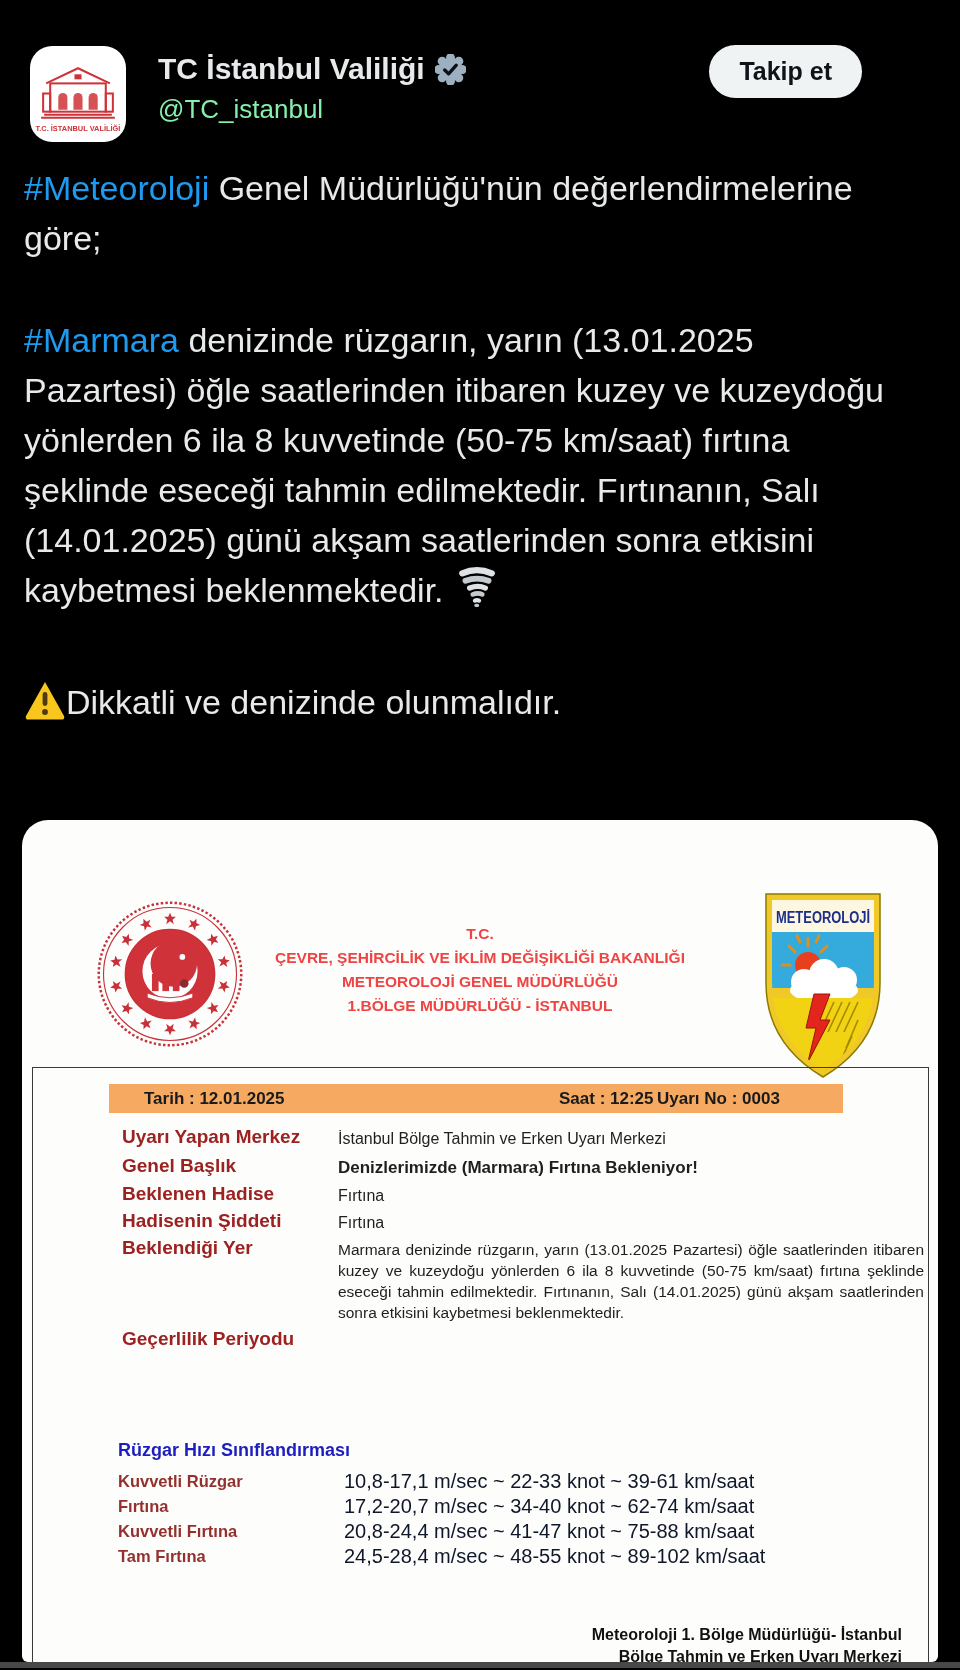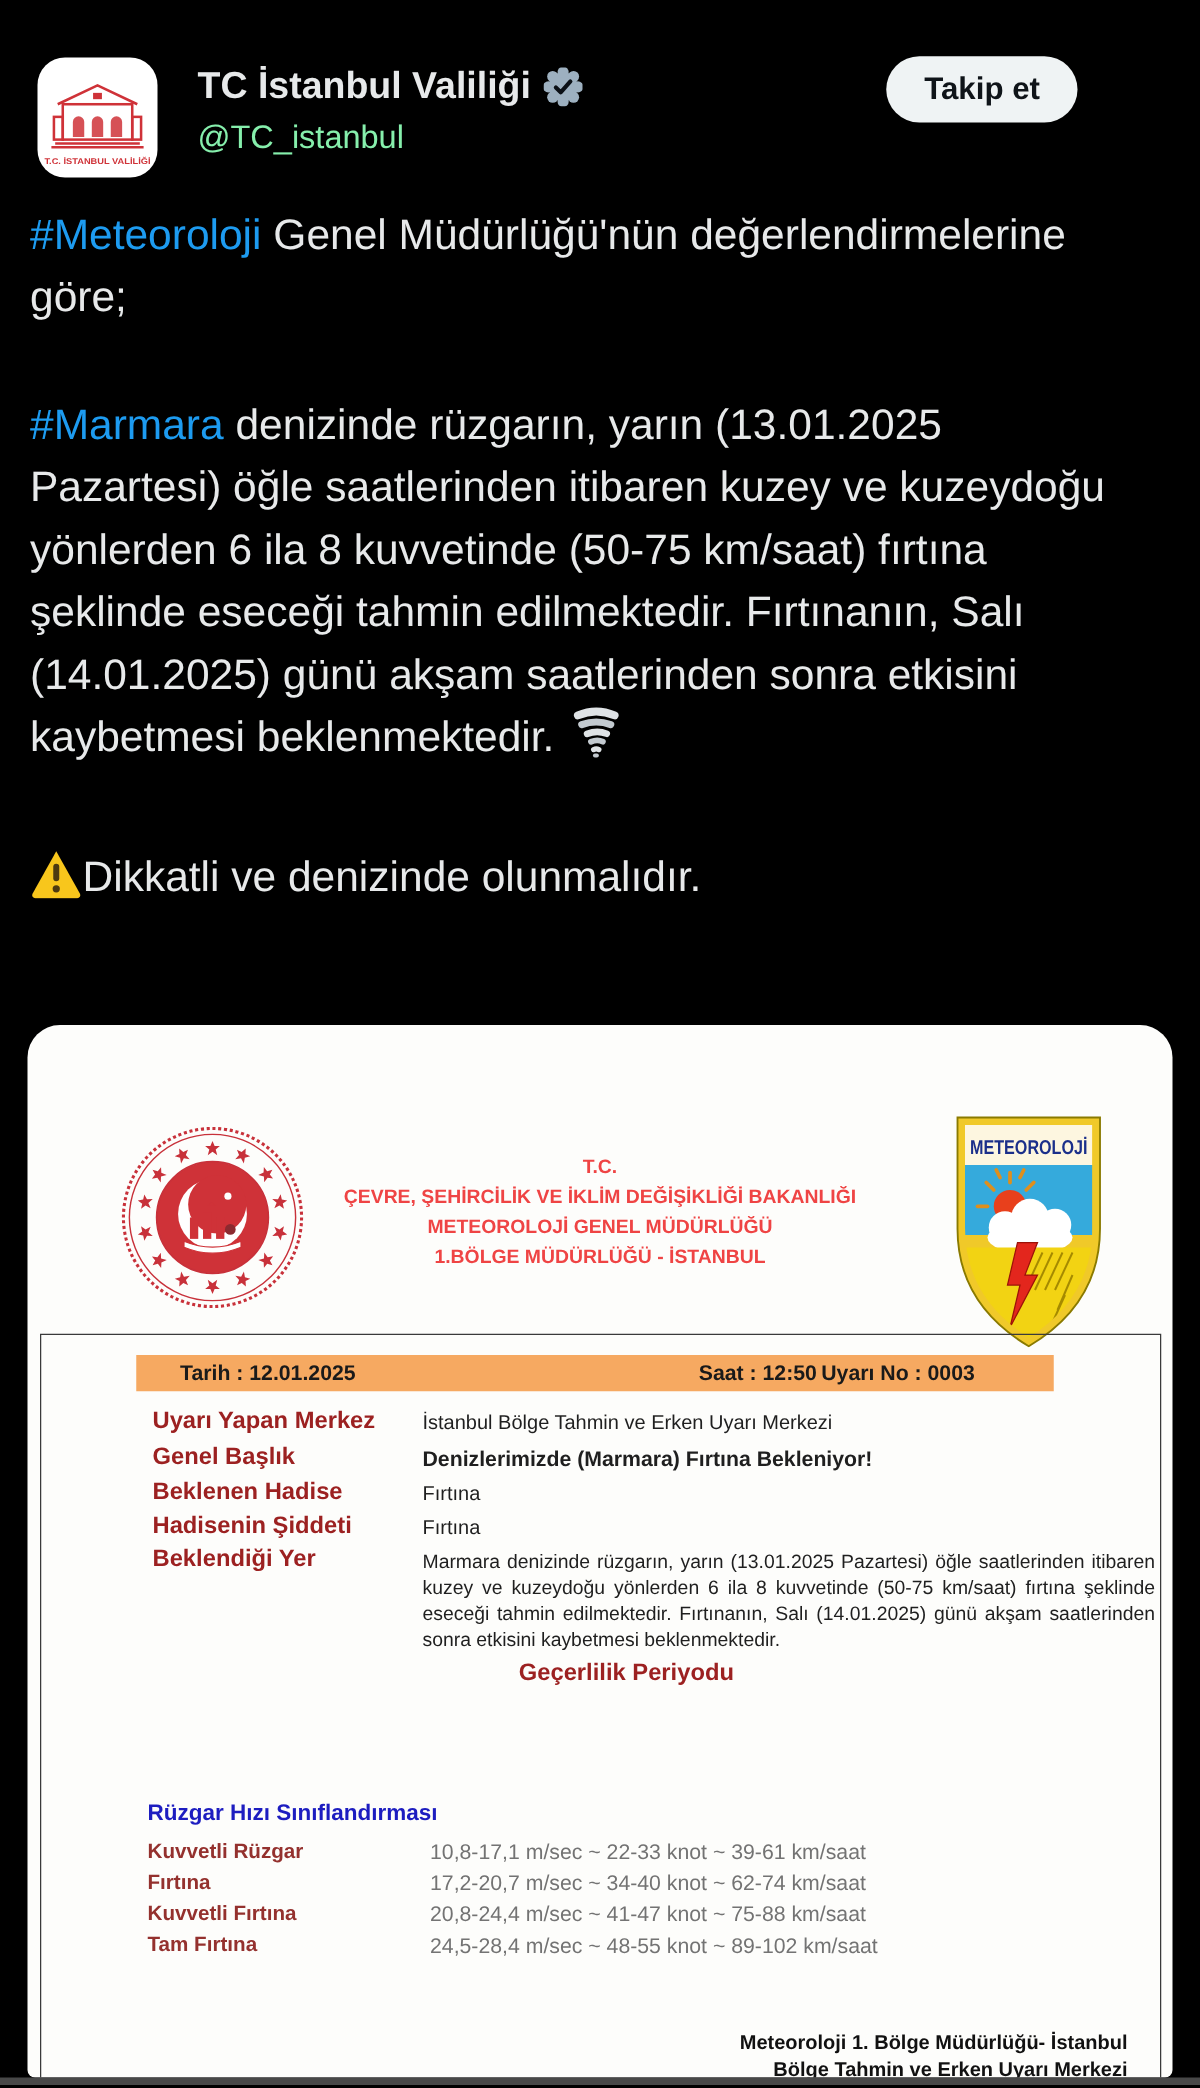--- a/index.html
+++ b/index.html
@@ -58,27 +58,27 @@
   .ob-date { left:35px; }
   .ob-time { left:450px; }
   .ob-no { left:548px; }
 
   .doc-table { position:absolute; left:100px; right:14px; top:306px; }
   .doc-row { display:flex; align-items:flex-start; }
   .doc-label { width:216px; flex:0 0 216px; color:#9c2121; font-weight:bold; font-size:19px; line-height:22px; }
   .doc-value { flex:1; font-size:16px; line-height:21px; color:#1f1f1f; padding-top:2px; }
   .doc-value.bold { font-weight:bold; font-size:17px; }
   .doc-value.justify { text-align:justify; font-size:15.5px; }
-  .mb6 { margin-bottom:6px; } .mb5 { margin-bottom:5px; } .mb4 { margin-bottom:4px; } .mb7 { margin-bottom:0;justify-content:center; }
+  .mb6 { margin-bottom:6px; } .mb5 { margin-bottom:5px; } .mb4 { margin-bottom:4px; } .mb7 { margin-bottom:0; }
 
   .wind-section { position:absolute; left:96px; right:40px; top:620px; }
   .wind-title { color:#1d1dc0; font-weight:bold; font-size:18px; margin-bottom:8px; }
   .wind-row { display:flex; line-height:25px; }
   .wind-label { width:226px; flex:0 0 226px; color:#94312e; font-size:16.5px; font-weight:600; }
-  .wind-value { flex:1; font-size:17px; color:#737373; }
+  .wind-value { flex:1; font-size:20px; color:#0f172a; }
 
   .doc-footer { position:absolute; right:36px; top:804px; text-align:right;
     font-weight:bold; font-size:16px; line-height:22px; color:#111; }
 
   .bottom-strip { position:absolute; top:1662px; left:0; width:960px; height:6px; background:#484848; }
 </style>
 </head>
 <body>
 
 <div class="tw-header">
@@ -227,21 +227,21 @@
       </g>
       <polygon points="52,104 68,104 58,130 68,130 46,172 54,138 44,138" fill="#e3261d" stroke="#9c1208" stroke-width="1"></polygon>
     </g>
     <text x="61" y="33" text-anchor="middle" font-size="16" font-weight="bold" fill="#1b2f8a" textLength="94" lengthAdjust="spacingAndGlyphs">METEOROLOJİ</text>
   </svg>
 
   <div class="doc-table-border"></div>
 
   <div class="orange-bar">
     <span class="ob-date">Tarih : 12.01.2025</span>
-    <span class="ob-time">Saat : 12:50</span>
+    <span class="ob-time">Saat : 12:25</span>
     <span class="ob-no">Uyarı No : 0003</span>
   </div>
 
   <div class="doc-table">
     <div class="doc-row mb6">
       <div class="doc-label">Uyarı Yapan Merkez</div>
       <div class="doc-value">İstanbul Bölge Tahmin ve Erken Uyarı Merkezi</div>
     </div>
     <div class="doc-row mb5">
       <div class="doc-label">Genel Başlık</div>

